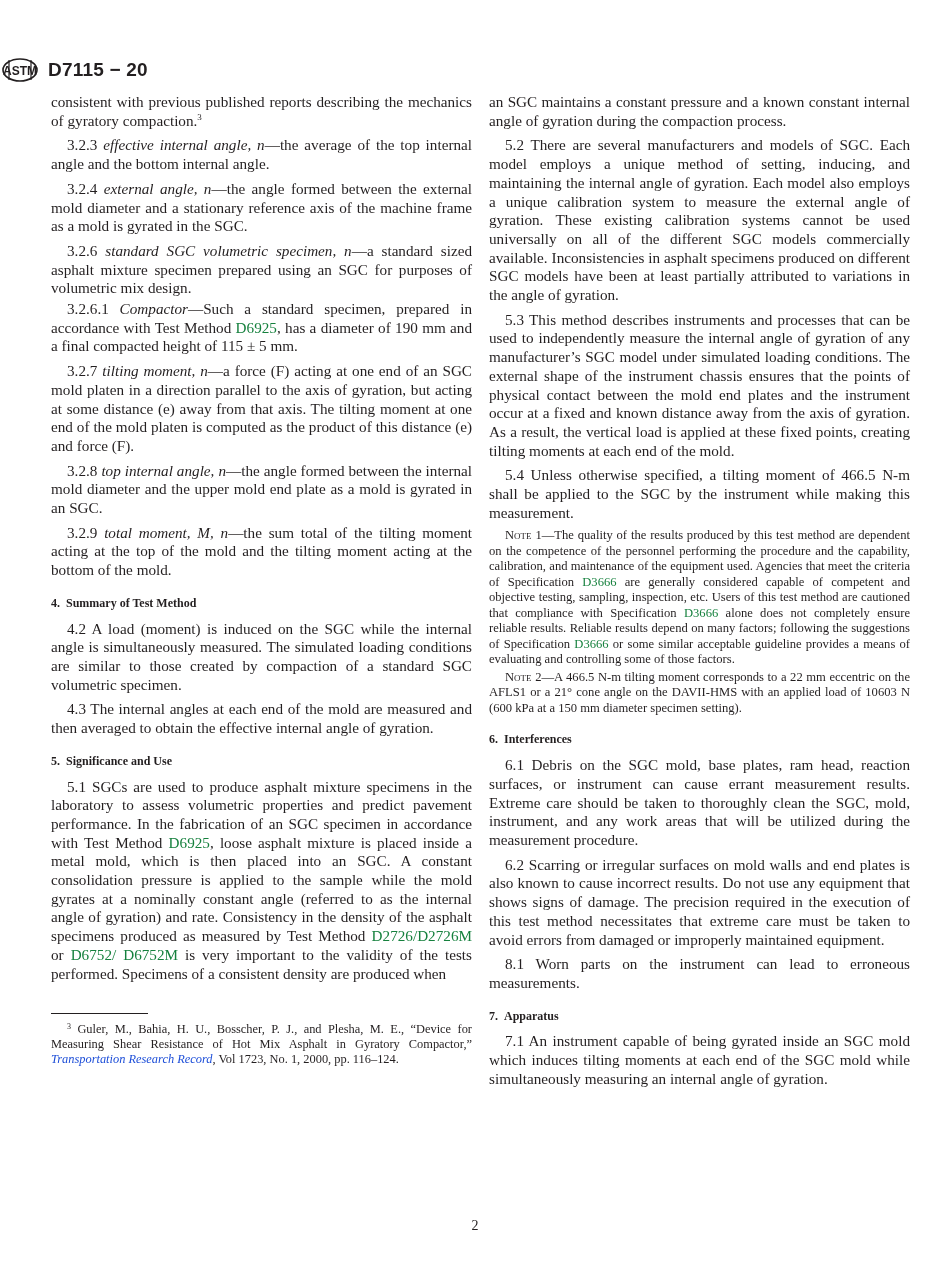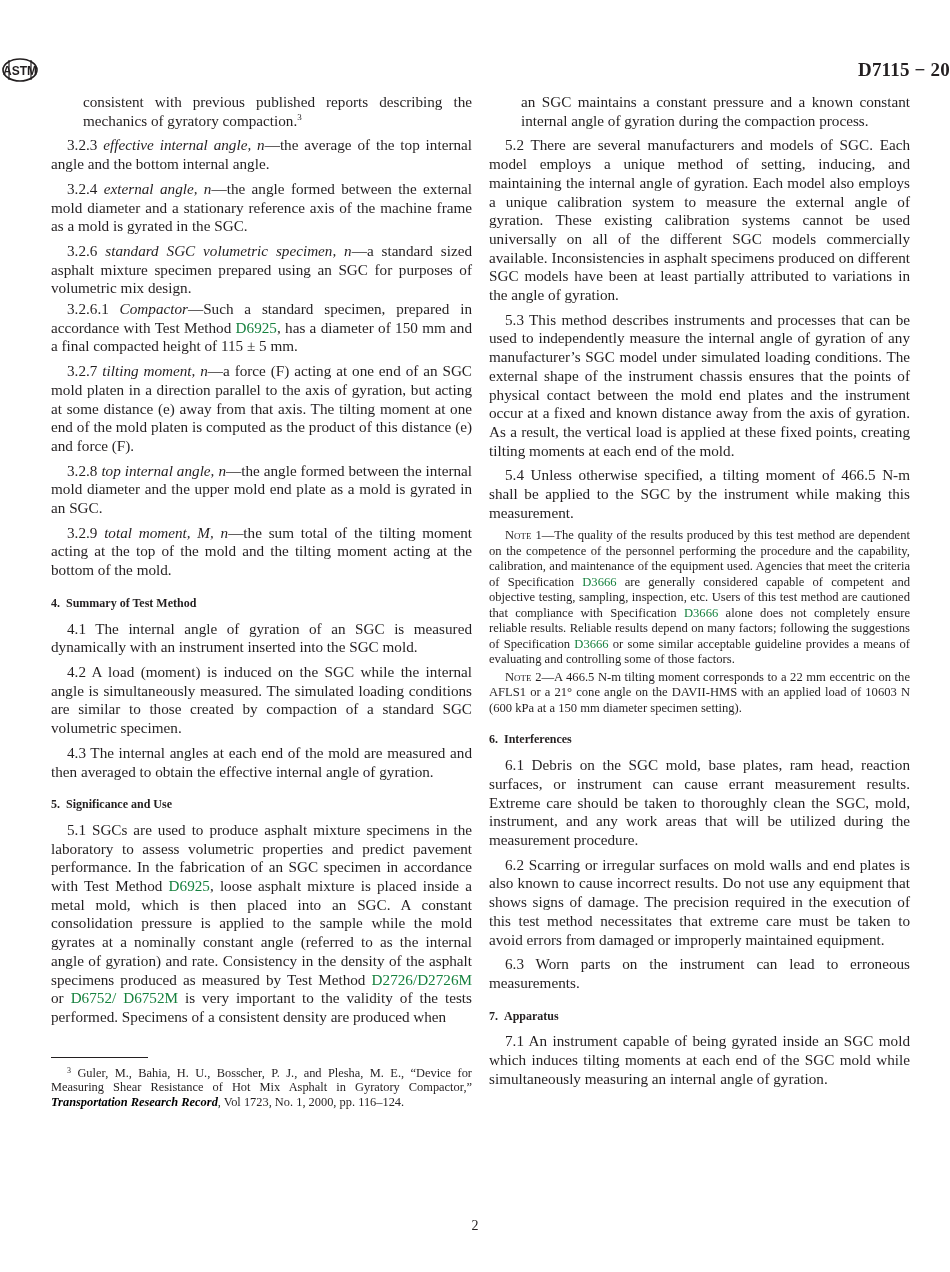--- a/index.html
+++ b/index.html
@@ -1,30 +1,30 @@
 <!DOCTYPE html>
 <html><head>
 <meta charset="utf-8">
 <style>
   html, body { margin: 0; padding: 0; background: #ffffff; }
   body { width: 950px; height: 1272px; position: relative; overflow: hidden;
          font-family: "Liberation Serif", "DejaVu Serif", serif; color: #231f20; }
   .header { position: absolute; top: 56px; left: 0; width: 950px; height: 28px;
-            display: flex; justify-content: space-between; align-items: center; gap: 8px; }
+            display: flex; justify-content: flex-start; align-items: center; gap: 8px; }
   .logo { width: 40px; height: 26px; }
-  .designation { font-family: Liberation Serif, serif; font-weight: bold;
+  .designation { font-family: Liberation Sans, sans-serif; font-weight: bold;
                  font-size: 19px; letter-spacing: 0.2px; color: #231f20; }
   .col { position: absolute; top: 93px; width: 421px; font-size: 15.2px; line-height: 18.7px; text-align: justify; }
   .col.left { left: 51px; }
   .col.right { left: 489px; }
   p { margin: 0 0 6px 0; text-indent: 16px; }
-  p.noindent { text-indent: 0; margin-left: 32px; }
+  p.noindent { text-indent: 0; }
   .def { font-style: italic; }
   .link { color: #15803d; }
-  .link-blue { color: #000000; font-style: italic; font-weight: bold; }
+  .link-blue { color: #1d4ed8; font-style: italic; }
   sup { font-size: 9px; line-height: 0; vertical-align: 6px; }
   h2 { font-size: 12px; font-weight: bold; margin: 14px 0 7px 0; }
   h2 .num { margin-right: 6px; }
   .note { font-size: 12.6px; line-height: 15.5px; text-indent: 16px; margin: 0 0 2px 0; }
   .note .sc { font-variant: small-caps; }
   .fn-rule { width: 97px; border-top: 1px solid #231f20; margin: 30px 0 8px 0; }
   .footnote { font-size: 12.4px; line-height: 14.8px; text-indent: 16px; margin: 0; }
   .footnote sup { font-size: 8px; vertical-align: 4px; }
   .pagenum { position: absolute; top: 1218px; left: 0; width: 950px; text-align: center; font-size: 14px; }
 </style>
@@ -40,28 +40,27 @@
   </svg>
   <span class="designation">D7115 − 20</span>
 </div>
 
 <div class="col left">
   <p class="noindent"><span>consistent with previous published reports describing the mechanics of gyratory compaction.</span><sup>3</sup></p>
 
   <p><span>3.2.3</span> <span class="def">effective internal angle, n</span><span>—the average of the top internal angle and the bottom internal angle.</span></p>
   <p><span>3.2.4</span> <span class="def">external angle, n</span><span>—the angle formed between the external mold diameter and a stationary reference axis of the machine frame as a mold is gyrated in the SGC.</span></p>
   <p style="margin-bottom:2px"><span>3.2.6</span> <span class="def">standard SGC volumetric specimen, n</span><span>—a standard sized asphalt mixture specimen prepared using an SGC for purposes of volumetric mix design.</span></p>
-  <p><span>3.2.6.1</span> <span class="def">Compactor</span><span>—Such a standard specimen, prepared in accordance with Test Method </span><span class="link">D6925</span><span>, has a diameter of 150 mm and a final compacted height of 115 ± 5 mm.</span></p>
+  <p><span>3.2.6.1</span> <span class="def">Compactor</span><span>—Such a standard specimen, prepared in accordance with Test Method </span><span class="link">D6925</span><span>, has a diameter of 190 mm and a final compacted height of 115 ± 5 mm.</span></p>
 
   <p><span>3.2.7</span> <span class="def">tilting moment, n</span><span>—a force (F) acting at one end of an SGC mold platen in a direction parallel to the axis of gyration, but acting at some distance (e) away from that axis. The tilting moment at one end of the mold platen is computed as the product of this distance (e) and force (F).</span></p>
   <p><span>3.2.8</span> <span class="def">top internal angle, n</span><span>—the angle formed between the internal mold diameter and the upper mold end plate as a mold is gyrated in an SGC.</span></p>
   <p><span>3.2.9</span> <span class="def">total moment, M, n</span><span>—the sum total of the tilting moment acting at the top of the mold and the tilting moment acting at the bottom of the mold.</span></p>
 
   <h2><span class="num">4.</span><span>Summary of Test Method</span></h2>
-  <p>4.1 The internal angle of gyration of an SGC is measured dynamically with an instrument inserted into the SGC mold.</p>
   <p>4.2 A load (moment) is induced on the SGC while the internal angle is simultaneously measured. The simulated loading conditions are similar to those created by compaction of a standard SGC volumetric specimen.</p>
   <p>4.3 The internal angles at each end of the mold are measured and then averaged to obtain the effective internal angle of gyration.</p>
 
   <h2><span class="num">5.</span><span>Significance and Use</span></h2>
   <p><span>5.1  SGCs are used to produce asphalt mixture specimens in the laboratory to assess volumetric properties and predict pavement performance. In the fabrication of an SGC specimen in accordance with Test Method </span><span class="link">D6925</span><span>, loose asphalt mixture is placed inside a metal mold, which is then placed into an SGC. A constant consolidation pressure is applied to the sample while the mold gyrates at a nominally constant angle (referred to as the internal angle of gyration) and rate. Consistency in the density of the asphalt specimens produced as measured by Test Method </span><span class="link">D2726/D2726M</span><span> or </span><span class="link">D6752/ D6752M</span><span> is very important to the validity of the tests performed. Specimens of a consistent density are produced when</span></p>
 
   <div class="fn-rule"></div>
   <p class="footnote"><sup>3</sup><span> Guler, M., Bahia, H. U., Bosscher, P. J., and Plesha, M. E., “Device for Measuring Shear Resistance of Hot Mix Asphalt in Gyratory Compactor,” </span><span class="link-blue">Transportation Research Record</span><span>, Vol 1723, No. 1, 2000, pp. 116–124.</span></p>
 </div>
 
@@ -70,19 +69,19 @@
   <p>5.2 There are several manufacturers and models of SGC. Each model employs a unique method of setting, inducing, and maintaining the internal angle of gyration. Each model also employs a unique calibration system to measure the external angle of gyration. These existing calibration systems cannot be used universally on all of the different SGC models commercially available. Inconsistencies in asphalt specimens produced on different SGC models have been at least partially attributed to variations in the angle of gyration.</p>
   <p>5.3 This method describes instruments and processes that can be used to independently measure the internal angle of gyration of any manufacturer’s SGC model under simulated loading conditions. The external shape of the instrument chassis ensures that the points of physical contact between the mold end plates and the instrument occur at a fixed and known distance away from the axis of gyration. As a result, the vertical load is applied at these fixed points, creating tilting moments at each end of the mold.</p>
   <p style="">5.4 Unless otherwise specified, a tilting moment of 466.5 N-m shall be applied to the SGC by the instrument while making this measurement.</p>
 
   <p class="note"><span class="sc">Note 1</span><span>—The quality of the results produced by this test method are dependent on the competence of the personnel performing the procedure and the capability, calibration, and maintenance of the equipment used. Agencies that meet the criteria of Specification </span><span class="link">D3666</span><span> are generally considered capable of competent and objective testing, sampling, inspection, etc. Users of this test method are cautioned that compliance with Specification </span><span class="link">D3666</span><span> alone does not completely ensure reliable results. Reliable results depend on many factors; following the suggestions of Specification </span><span class="link">D3666</span><span> or some similar acceptable guideline provides a means of evaluating and controlling some of those factors.</span></p>
   <p class="note"><span class="sc">Note 2</span><span>—A 466.5 N-m tilting moment corresponds to a 22 mm eccentric on the AFLS1 or a 21° cone angle on the DAVII-HMS with an applied load of 10603 N (600 kPa at a 150 mm diameter specimen setting).</span></p>
 
   <h2 style=""><span class="num">6.</span><span>Interferences</span></h2>
   <p>6.1  Debris on the SGC mold, base plates, ram head, reaction surfaces, or instrument can cause errant measurement results. Extreme care should be taken to thoroughly clean the SGC, mold, instrument, and any work areas that will be utilized during the measurement procedure.</p>
   <p>6.2 Scarring or irregular surfaces on mold walls and end plates is also known to cause incorrect results. Do not use any equipment that shows signs of damage. The precision required in the execution of this test method necessitates that extreme care must be taken to avoid errors from damaged or improperly maintained equipment.</p>
-  <p>6.3 Worn parts on the instrument can lead to erroneous measurements.</p>
+  <p>8.1 Worn parts on the instrument can lead to erroneous measurements.</p>
 
   <h2><span class="num">7.</span><span>Apparatus</span></h2>
   <p>7.1  An instrument capable of being gyrated inside an SGC mold which induces tilting moments at each end of the SGC mold while simultaneously measuring an internal angle of gyration.</p>
 </div>
 
 <div class="pagenum">2</div>
 
 </body></html>

